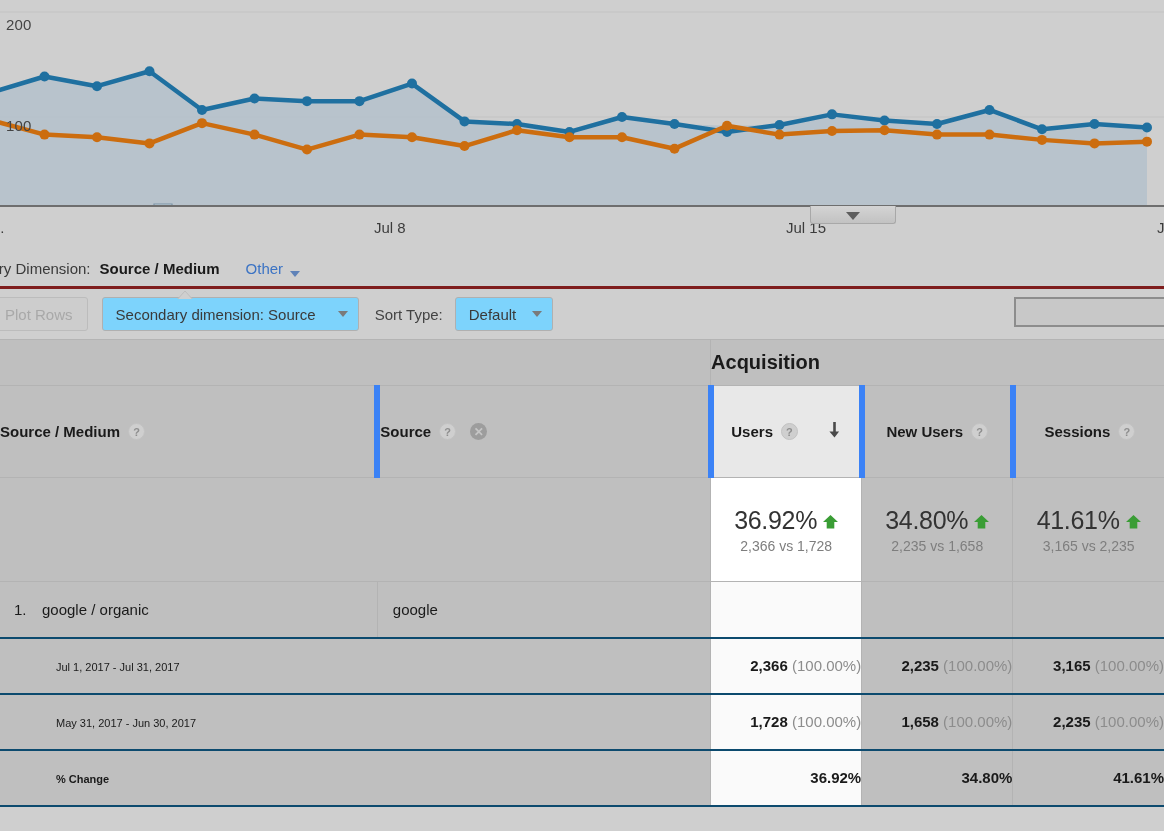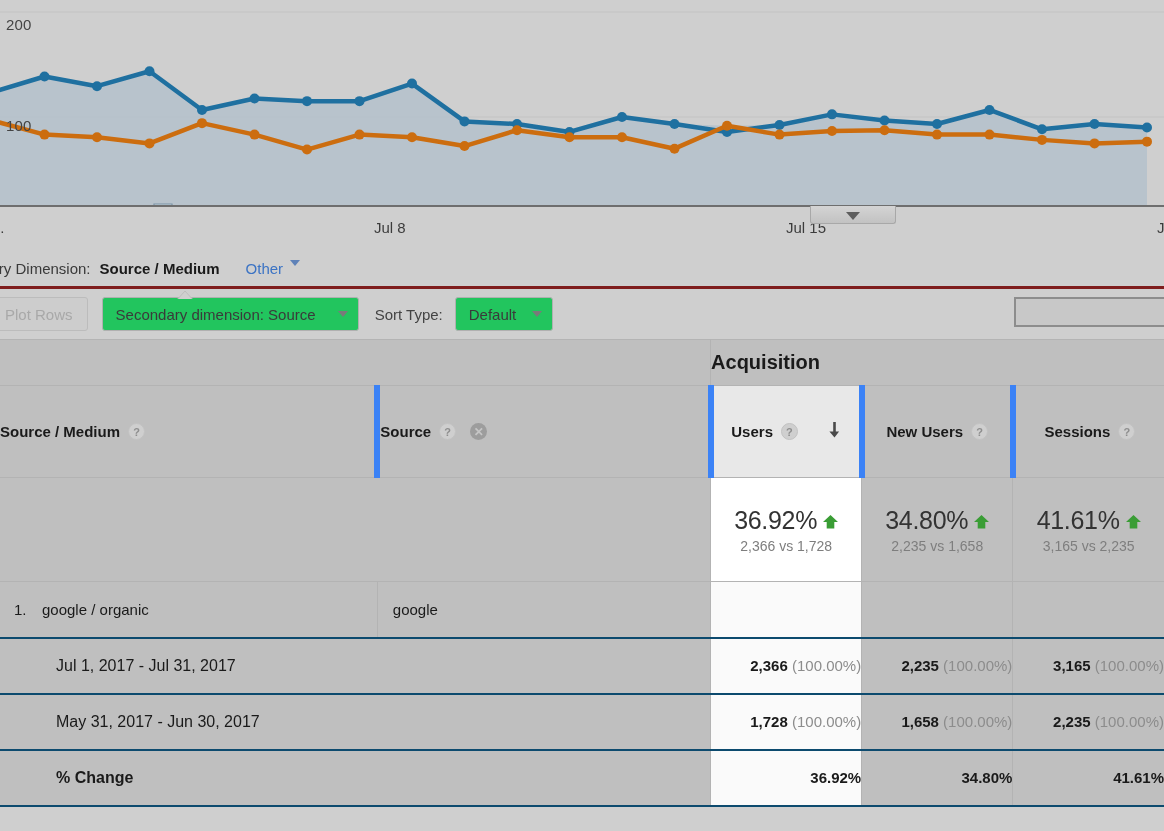--- a/index.html
+++ b/index.html
@@ -49,21 +49,21 @@
 
   
   #dimension-bar{
     position:relative;width:1164px;height:36px;background:#cfcfcf;
     display:flex;align-items:center;
     font-size:15px;color:#333;
   }
   #dimension-bar .dim-lbl{margin-left:-22px;color:#3a3a3a;}
   #dimension-bar .dim-val{font-weight:bold;margin-left:9px;color:#1a1a1a;}
   #dimension-other{
-    margin-left:26px;color:#3b73c4;cursor:pointer;display:flex;align-items:flex-start;
+    margin-left:26px;color:#3b73c4;cursor:pointer;display:flex;align-items:flex-end;
   }
   .caret{
     display:inline-block;width:0;height:0;margin-left:7px;
     border-left:5px solid transparent;border-right:5px solid transparent;
     border-top:6px solid #7a7a7a;
   }
   #dimension-other .caret{border-top-color:#5f82b8;}
 
   
   #controls-row{
@@ -76,21 +76,21 @@
   }
   #plot-rows-button{
     margin-left:-10px;
     padding:8px 14px;font-size:15px;color:#a8a8a8;
     background:#cdcdcd;border:1px solid #bcbcbc;border-radius:3px;
     box-sizing:border-box;height:34px;line-height:17px;
   }
   .select-box{
     display:flex;align-items:center;height:34px;box-sizing:border-box;
     padding:0 10px 0 13px;font-size:15px;color:#3a3a3a;
-    background:#22c55e;border:1px solid #b0b0b0;border-radius:3px;
+    background:#7dd3fc;border:1px solid #b0b0b0;border-radius:3px;
   }
   #secondary-dimension-select{margin-left:14px;}
   #secondary-dimension-select .caret{margin-left:22px;}
   #sort-type-label{margin-left:16px;font-size:15px;color:#444;}
   #sort-type-select{margin-left:12px;}
   #sort-type-select .caret{margin-left:16px;}
   #table-search-input{
     position:absolute;right:-2px;top:8px;width:152px;height:30px;
     background:#c8c8c8;border:2px solid #8d8d8d;box-sizing:border-box;
   }
@@ -164,21 +164,21 @@
   .data-row{height:56px;}
   .data-cell{
     border-left:1px solid #b3b3b3;border-bottom:2px solid #0c4a6e;
     background:#bfbfbf;font-size:15px;color:#1a1a1a;
   }
   .data-cell.sorted{background:#fafafa;}
   .data-cell.nolb{border-left:none;}
   .idx{display:inline-block;width:42px;padding-left:14px;box-sizing:border-box;color:#1a1a1a;}
   .dim-text{padding-left:0;}
   .sec-text{padding-left:15px;}
-  .sub-label{padding-left:56px;font-size:16px;color:#1a1a1a;}
+  .sub-label{padding-left:56px;font-size:11px;color:#1a1a1a;}
   .sub-label.bold{font-weight:bold;}
   .metric-val{text-align:right;padding-right:16px;font-size:15px;}
   .metric-val b{color:#1a1a1a;}
   .metric-val .paren{color:#8c8c8c;}
   .metric-val.change{font-weight:bold;color:#1a1a1a;}
 </style>
 </head>
 <body>
 
 <div id="chart-area">

